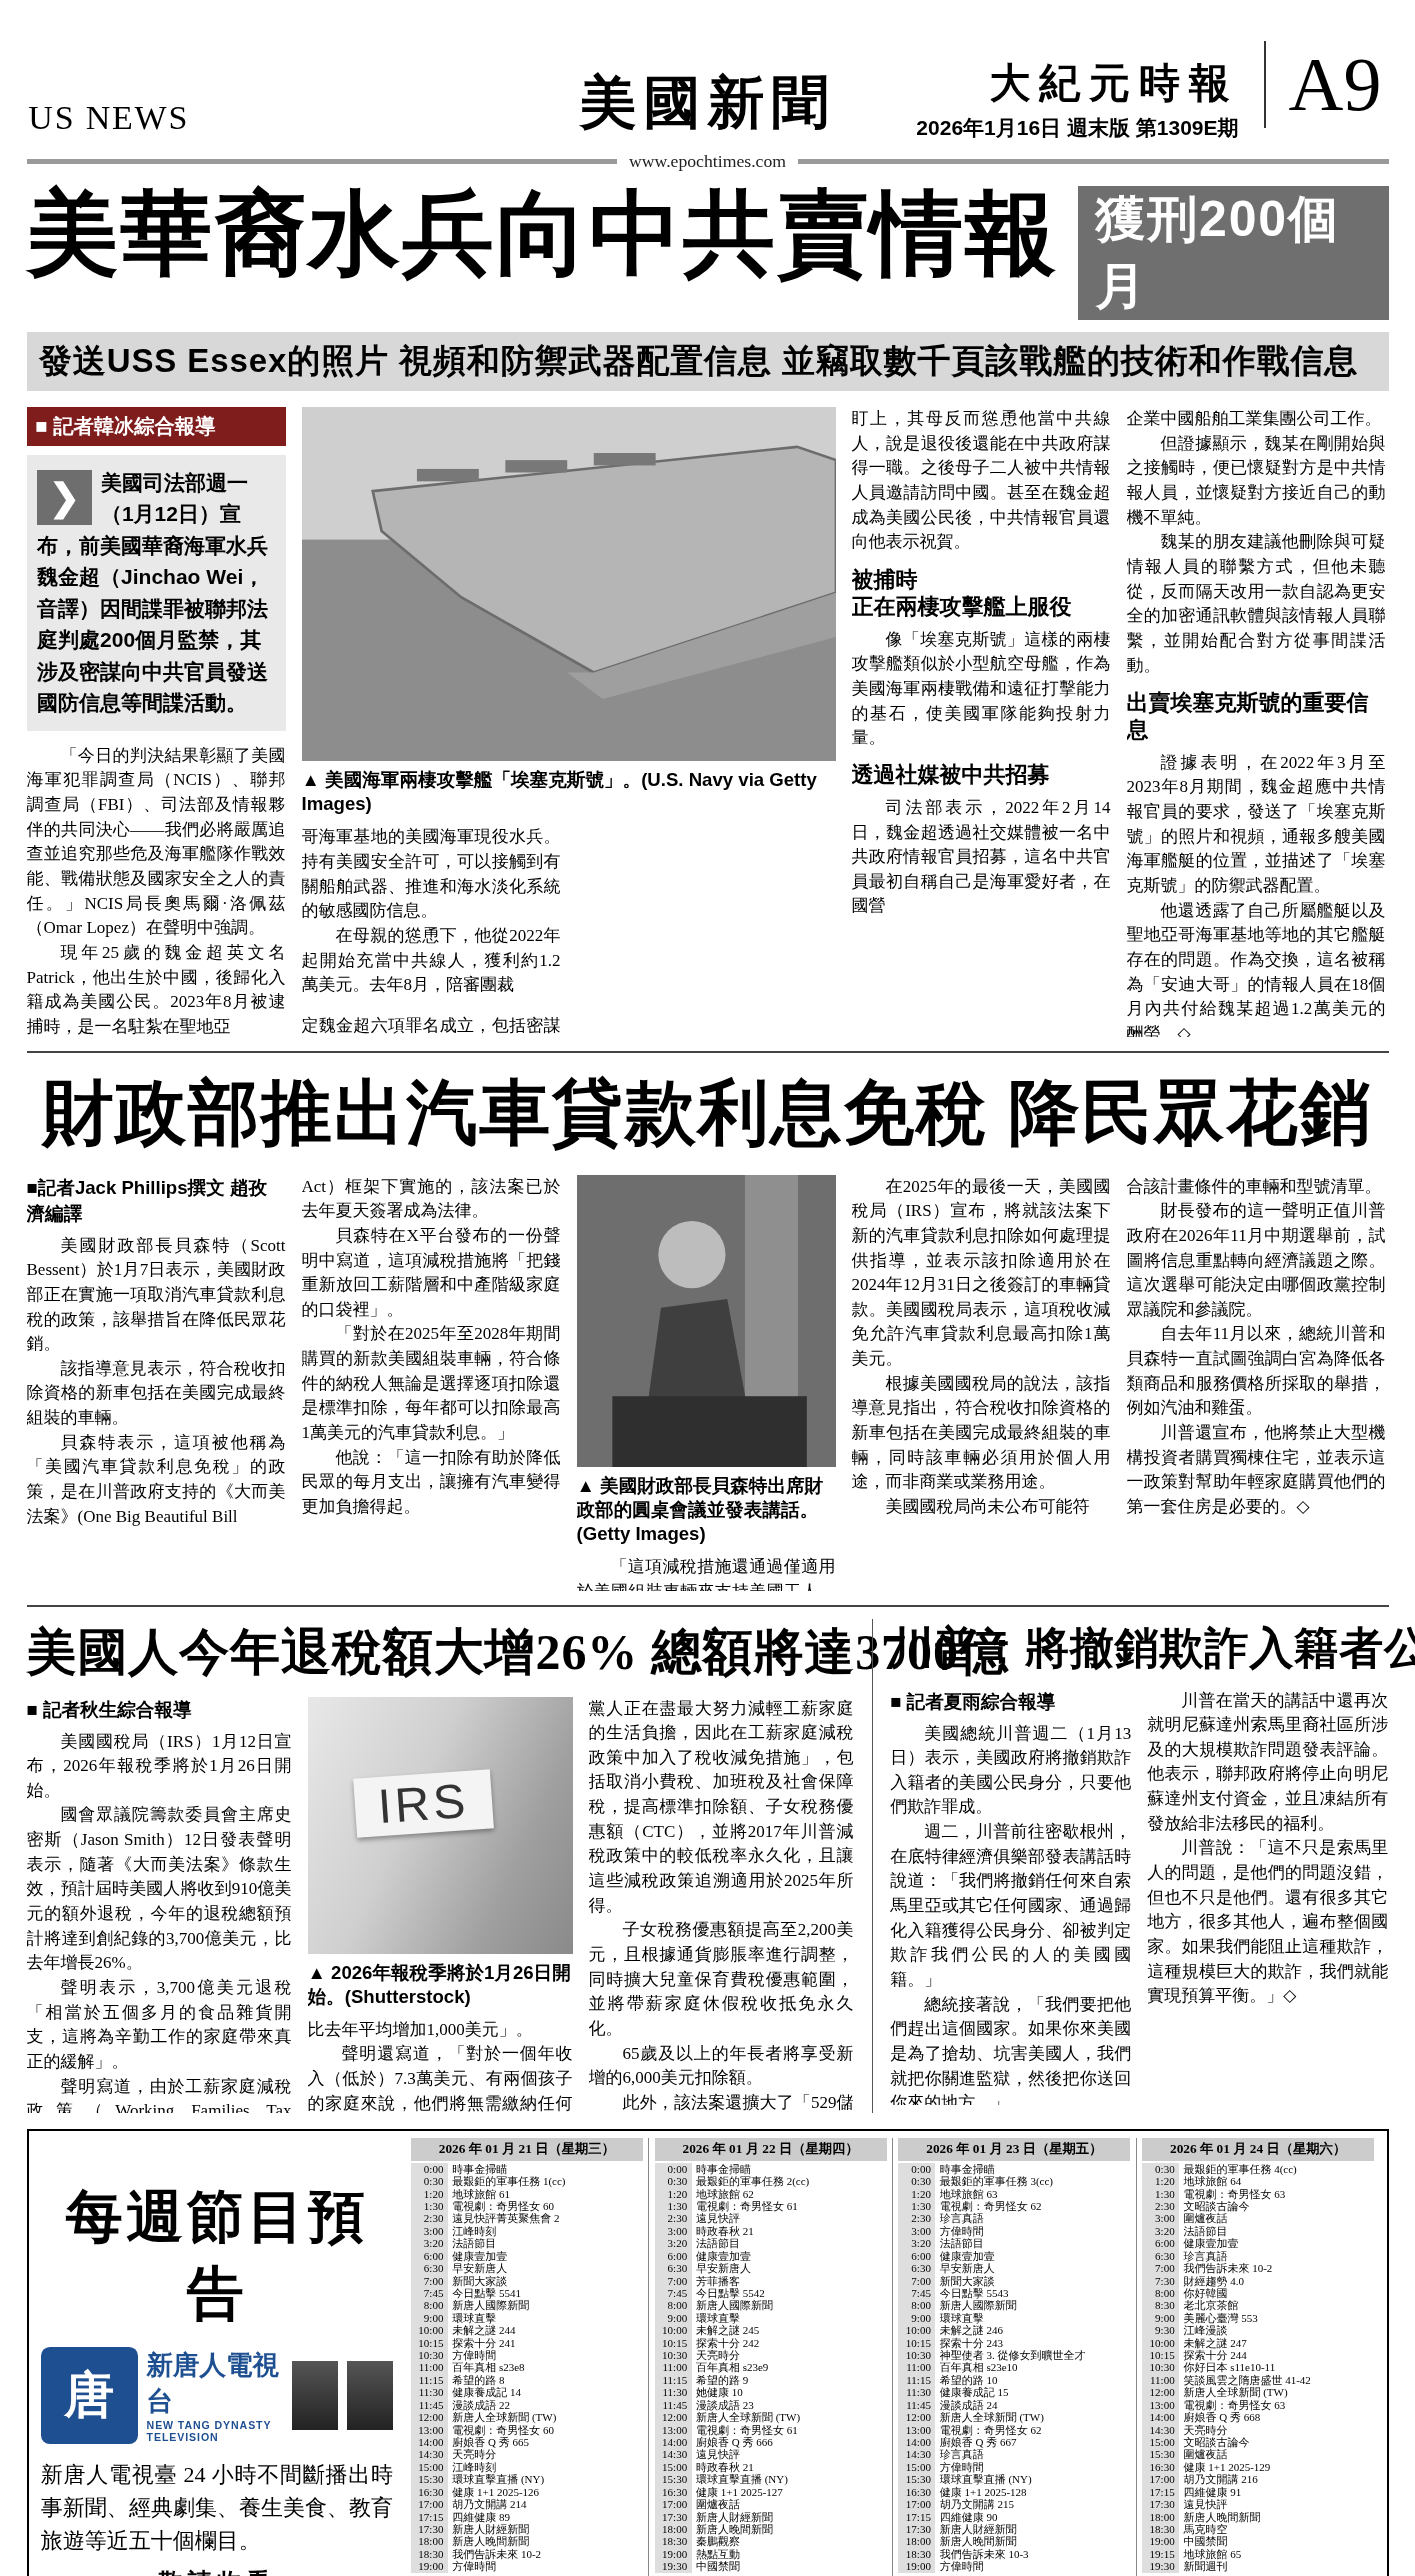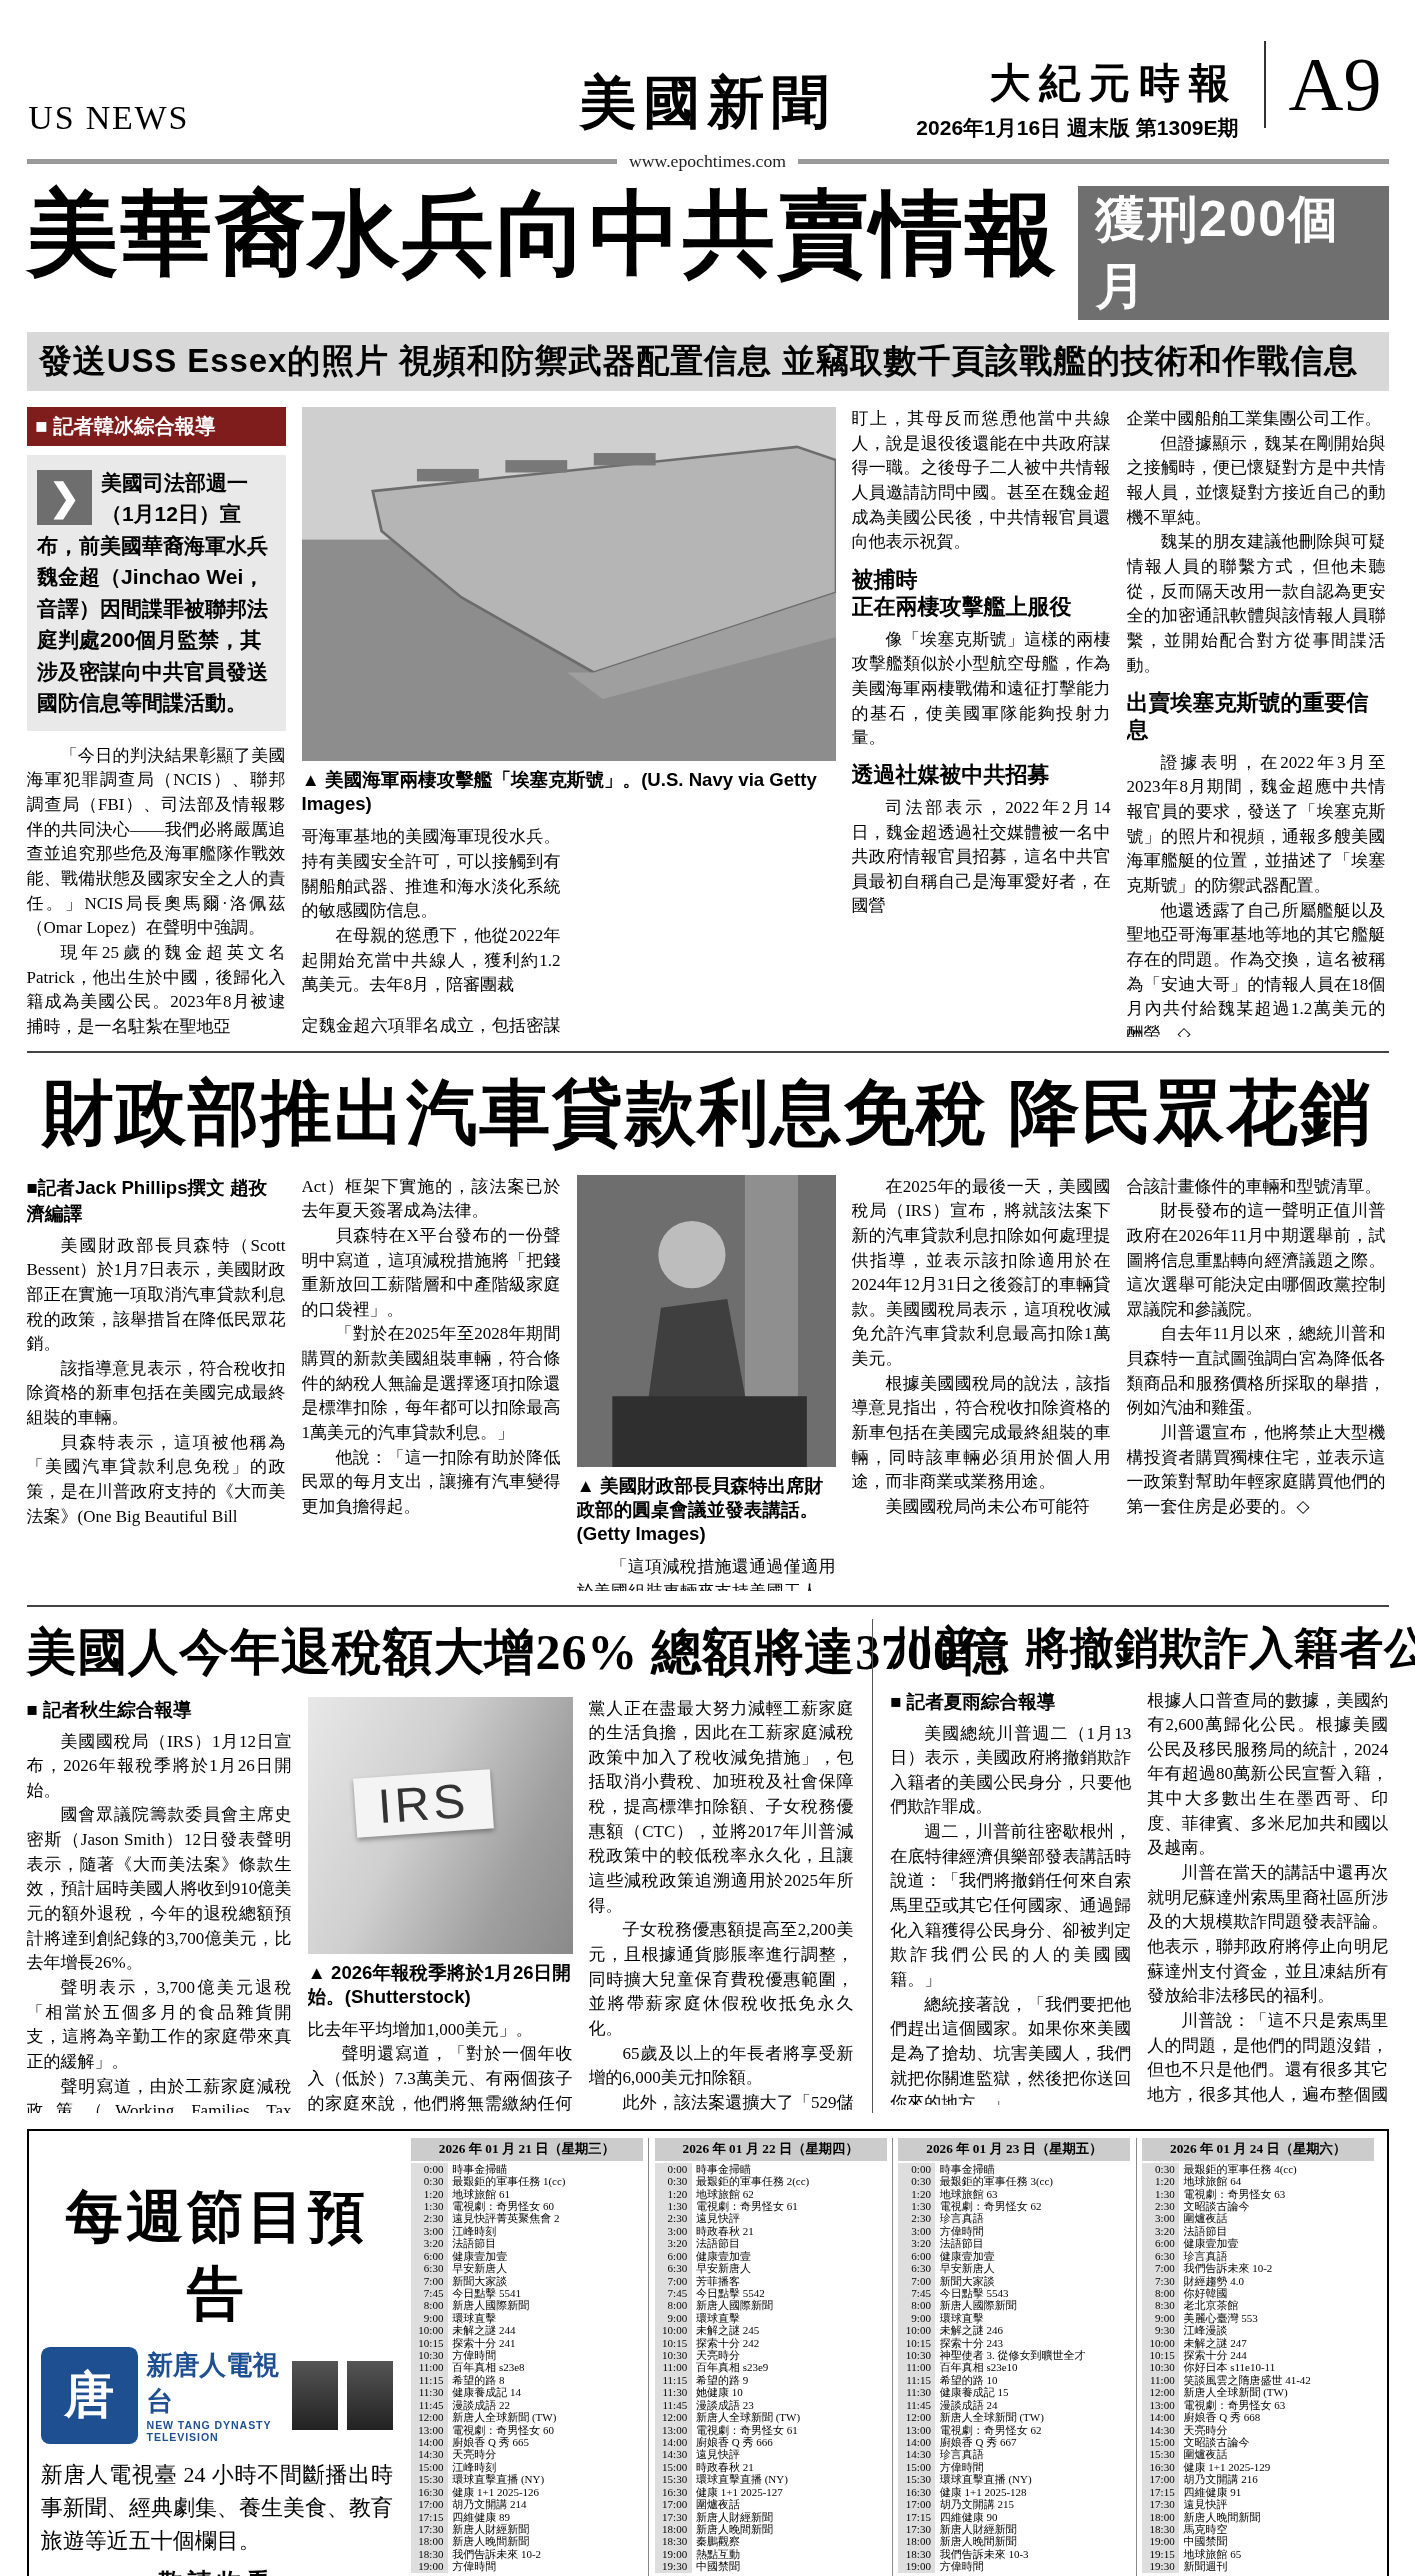--- a/index.html
+++ b/index.html
@@ -284,21 +284,20 @@
       <div class="a4-body">
         <div>
           <div class="byline">■ 記者夏雨綜合報導</div>
           <div>
               <p class="para">美國總統川普週二（1月13日）表示，美國政府將撤銷欺詐入籍者的美國公民身分，只要他們欺詐罪成。</p>
               <p class="para">週二，川普前往密歇根州，在底特律經濟俱樂部發表講話時說道：「我們將撤銷任何來自索馬里亞或其它任何國家、通過歸化入籍獲得公民身分、卻被判定欺詐我們公民的人的美國國籍。」</p>
               <p class="para">總統接著說，「我們要把他們趕出這個國家。如果你來美國是為了搶劫、坑害美國人，我們就把你關進監獄，然後把你送回你來的地方。」</p>
             </div>
         </div>
         <div>
-            <p class="para cont">根據人口普查局的數據，美國約有2,600萬歸化公民。根據美國公民及移民服務局的統計，2024年有超過80萬新公民宣誓入籍，其中大多數出生在墨西哥、印度、菲律賓、多米尼加共和國以及越南。</p>
             <p class="para">川普在當天的講話中還再次就明尼蘇達州索馬里裔社區所涉及的大規模欺詐問題發表評論。他表示，聯邦政府將停止向明尼蘇達州支付資金，並且凍結所有發放給非法移民的福利。</p>
             <p class="para">川普說：「這不只是索馬里人的問題，是他們的問題沒錯，但也不只是他們。還有很多其它地方，很多其他人，遍布整個國家。如果我們能阻止這種欺詐，這種規模巨大的欺詐，我們就能實現預算平衡。」◇</p>
           </div>
       </div>
     </div>
   </div>
 
   <div class="tv-box">
     <div class="tv-left">
       <div class="tv-title">每週節目預告</div>

